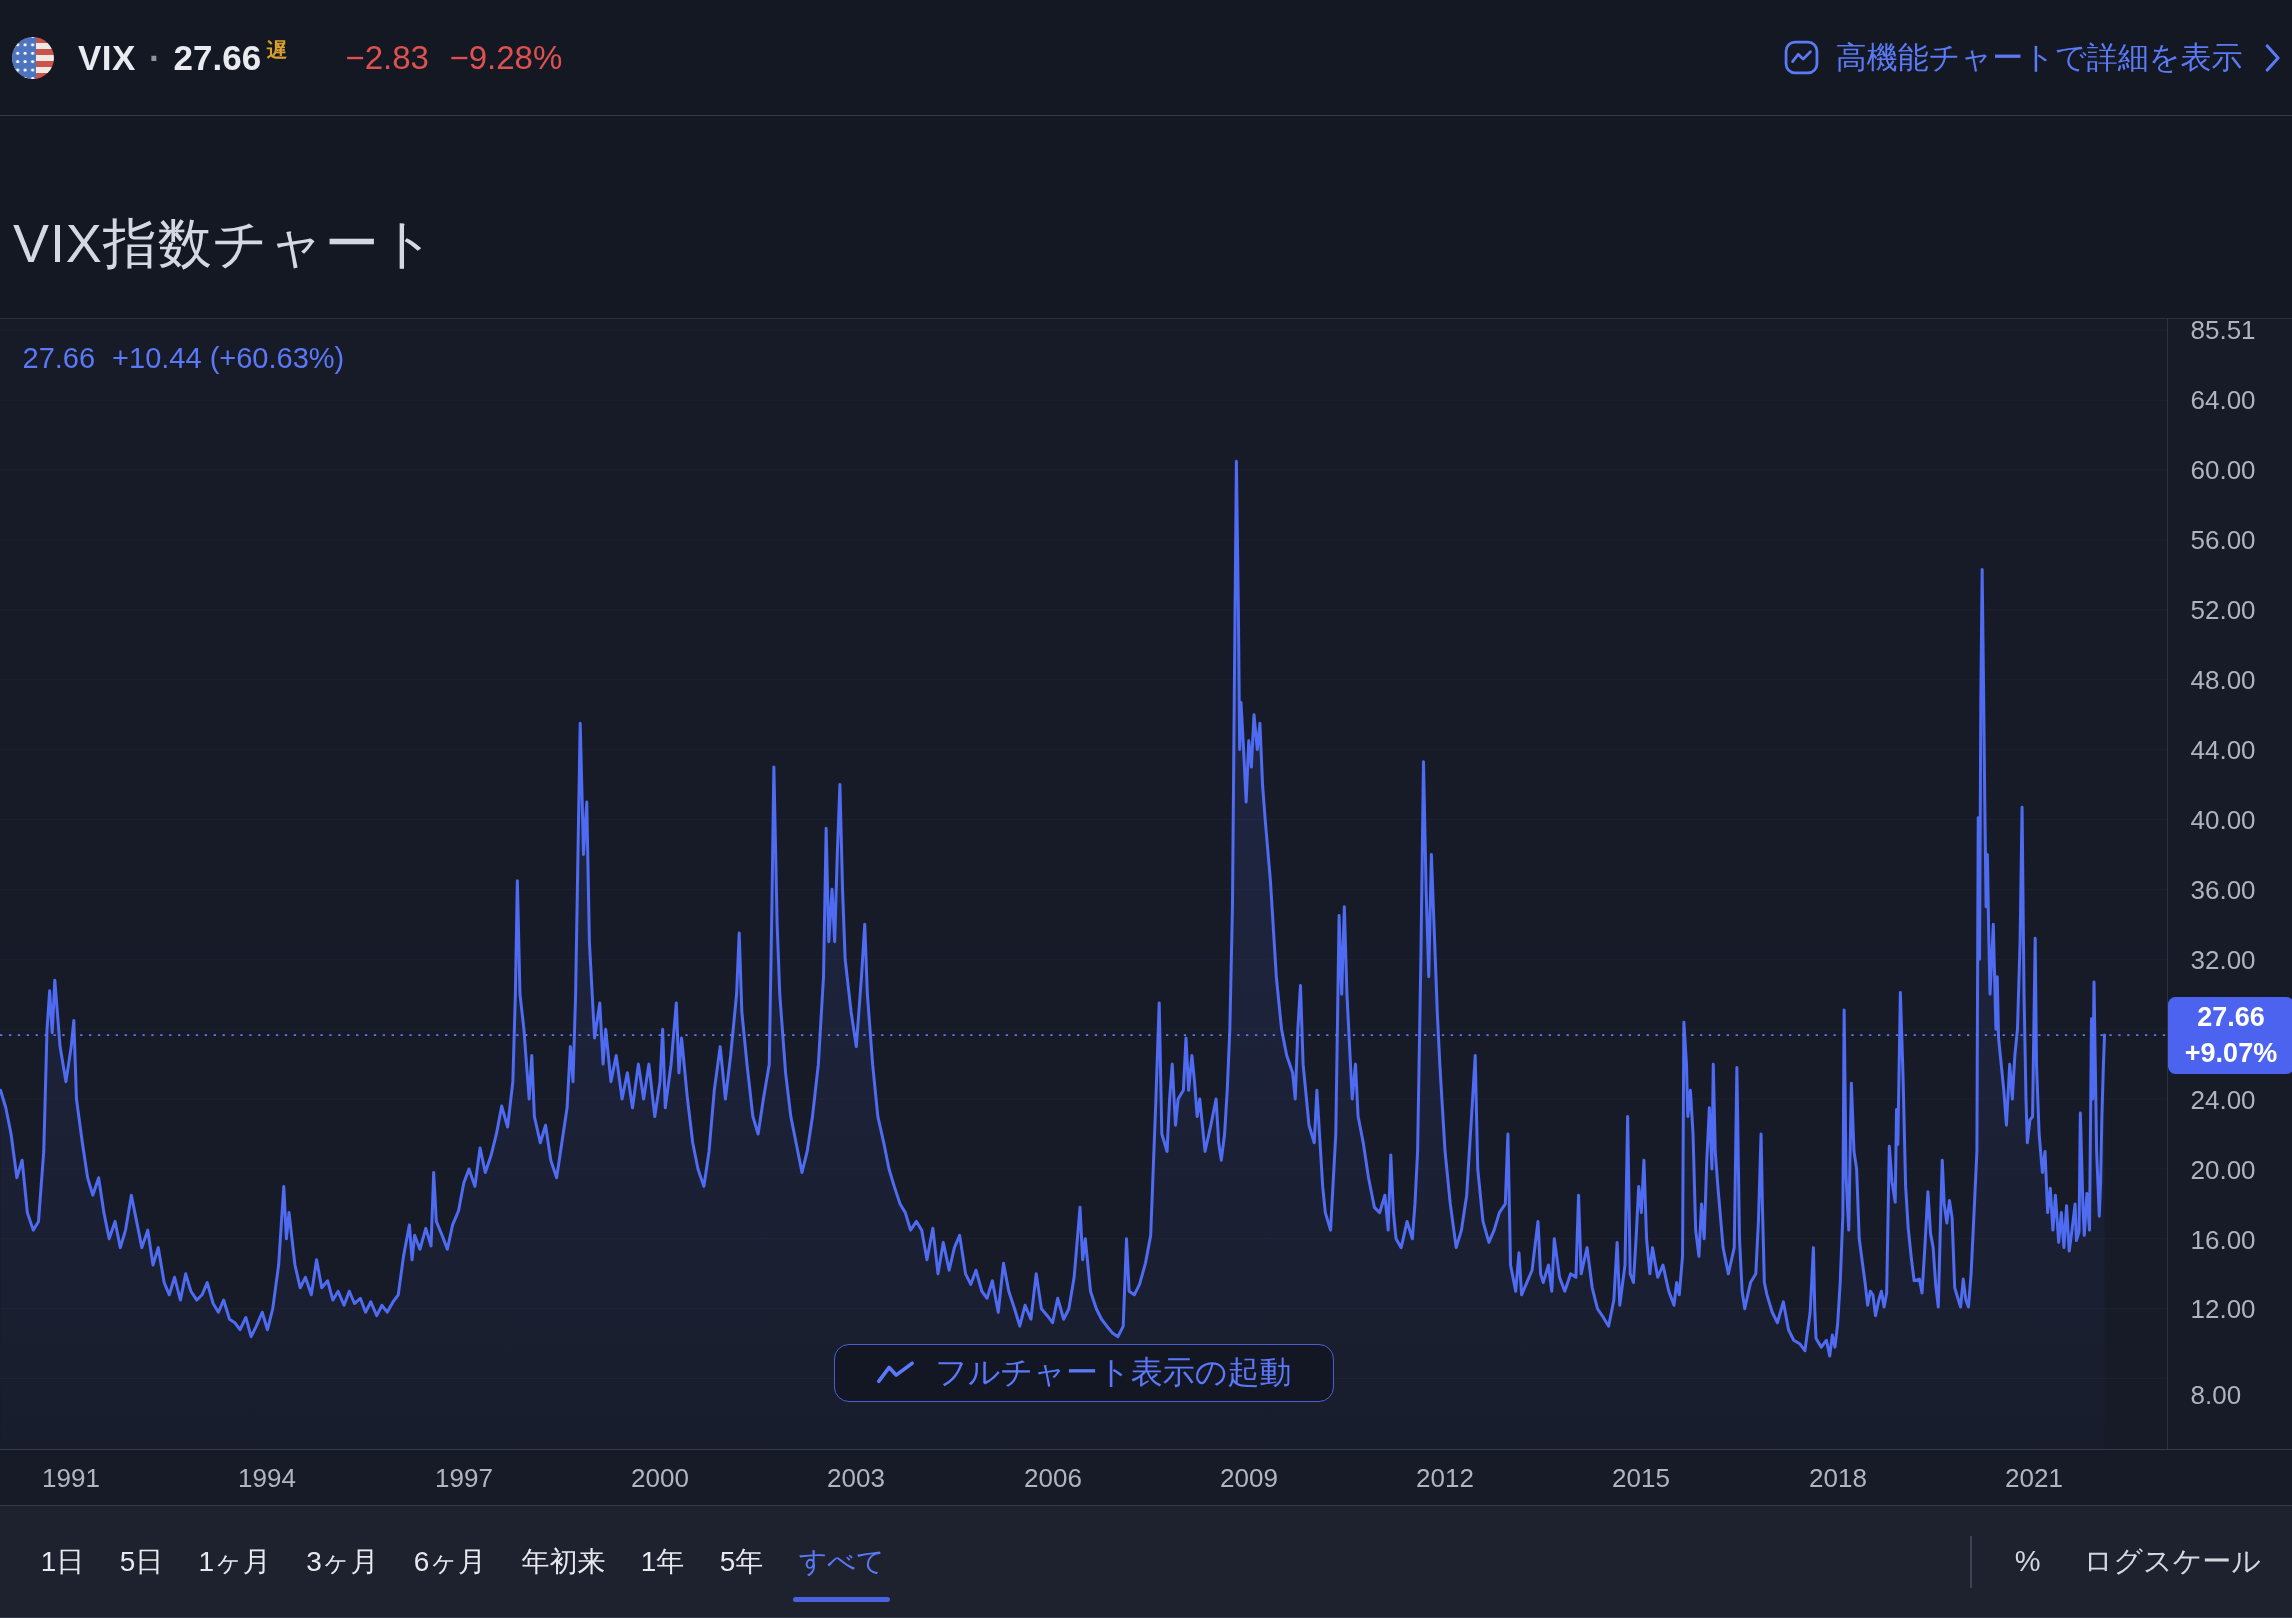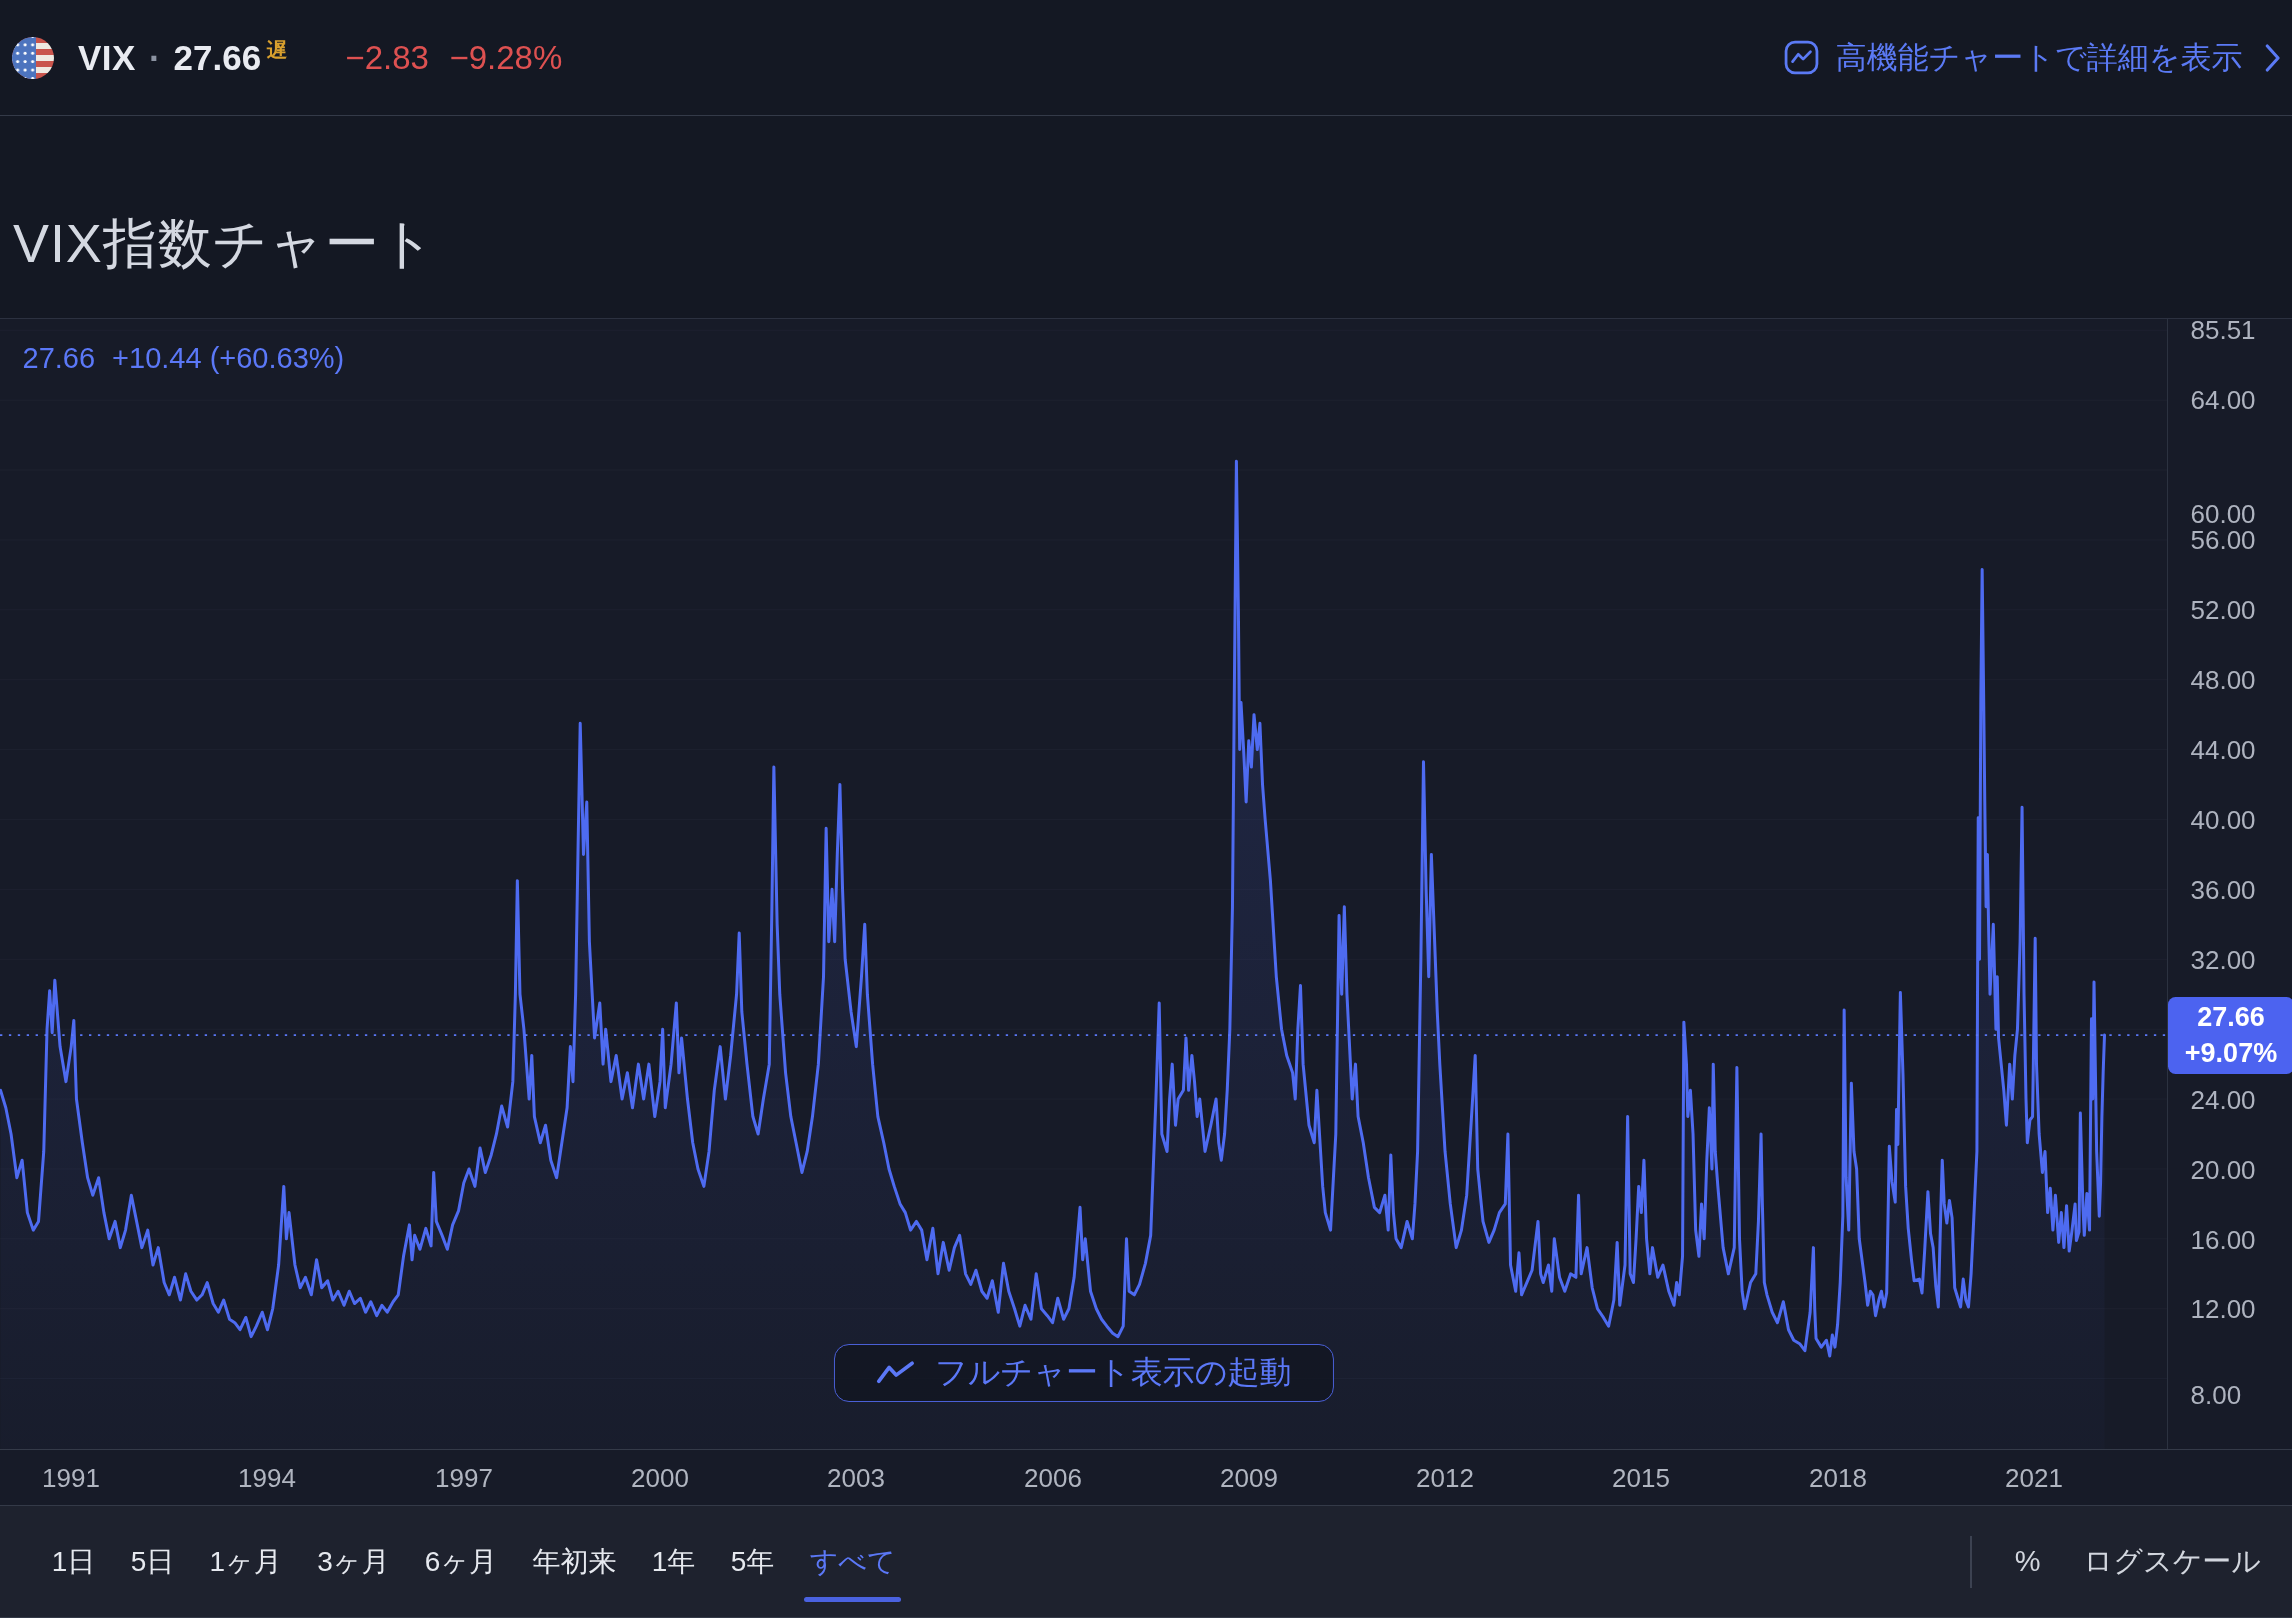--- a/index.html
+++ b/index.html
@@ -50,21 +50,21 @@
                display:flex; flex-direction:column; align-items:center; justify-content:center; }
   .price-tag .tp { color:#fff; font-size:27px; font-weight:bold; line-height:1.3; }
 
   
   .x-axis { height:57px; flex:0 0 57px; position:relative; background:#171b28;
             border-top:0.9px solid #343a48; border-bottom:0.9px solid #343a48; }
   .x-tick { position:absolute; top:50%; transform:translate(-50%,-50%); font-size:26px; color:#b0b5c0; }
 
   
   .toolbar { flex:1 1 auto; background:#1e222e; display:flex; align-items:center;
-             padding:0 32px 0 48px; border-bottom:0.9px solid #343a48; }
+             padding:0 32px 0 37px; border-bottom:0.9px solid #343a48; }
   .ranges { display:flex; align-items:stretch; gap:28px; height:100%; }
   .range { display:flex; align-items:center; position:relative; font-size:28px; color:#e6e9ef;
            cursor:pointer; padding:0 3.7px; }
   .range.active { color:#5b78f7; }
   .range.active::after { content:""; position:absolute; left:-1.9px; right:-1.9px; bottom:15px; height:4.7px;
            background:#4a62e0; border-radius:2.8px; }
   .toolbar-right { margin-left:auto; display:flex; align-items:center; gap:43px; }
   .tb-divider { width:1.9px; height:52px; background:#3c4251; }
   .pct-toggle, .log-toggle { font-size:29px; color:#d2d6de; cursor:pointer; }
 </style>
@@ -145,21 +145,21 @@
         <span>フルチャート表示の起動</span>
       </div>
     </div>
     <div class="y-axis" id="y-axis">
       <div class="price-tag" id="price-tag" style="top: 678px;">
         <span class="tp">27.66</span>
         <span class="tp">+9.07%</span>
       </div>
     <div class="y-tick" style="top: 11.2px;">85.51</div>
         <div class="y-tick" style="top: 81px;">64.00</div>
-        <div class="y-tick" style="top: 151px; margin-top: 44px;">60.00</div>
+        <div class="y-tick" style="top: 151px;">60.00</div>
         <div class="y-tick" style="top: 221px;">56.00</div>
         <div class="y-tick" style="top: 291px;">52.00</div>
         <div class="y-tick" style="top: 361px;">48.00</div>
         <div class="y-tick" style="top: 431px;">44.00</div>
         <div class="y-tick" style="top: 501px;">40.00</div>
         <div class="y-tick" style="top: 571px;">36.00</div>
         <div class="y-tick" style="top: 641px;">32.00</div>
         <div class="y-tick" style="top: 781px;">24.00</div>
         <div class="y-tick" style="top: 851px;">20.00</div>
         <div class="y-tick" style="top: 921px;">16.00</div>

